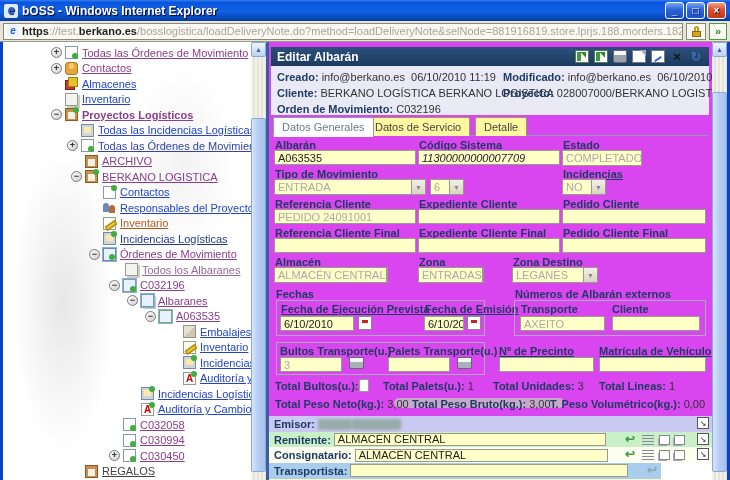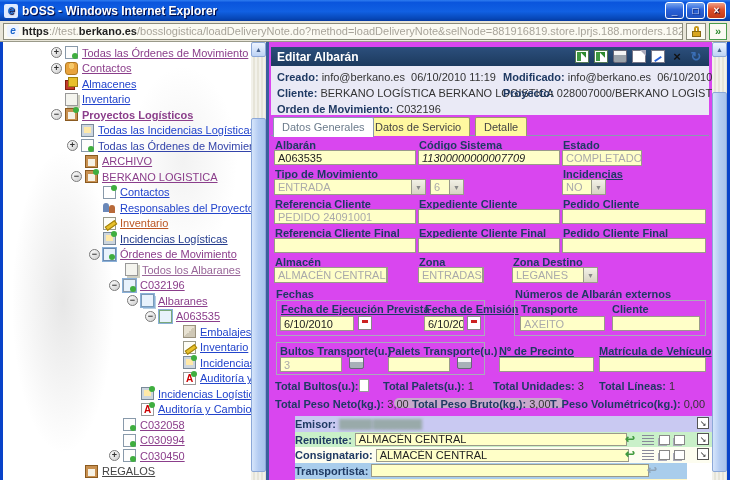--- a/index.html
+++ b/index.html
@@ -122,21 +122,21 @@
   .gbox{position:absolute;border:1px solid #aab;}
   .calbtn{position:absolute;width:14px;height:14px;background:#fff;border:1px solid #888;}
   .calbtn::after{content:"";position:absolute;left:3px;top:3px;width:6px;height:3px;background:#c22;}
   .prbtn{position:absolute;width:15px;height:12px;background:linear-gradient(180deg,#f4f4f4 0 4px,#a8b0b8 4px);
     border:1px solid #667;border-radius:0 0 2px 2px;}
   .tlab{position:absolute;font-weight:bold;color:#1f3a63;white-space:nowrap;}
   .tval{color:#333;font-weight:normal;}
   .mini-box{position:absolute;width:10px;height:13px;background:#fff;border:1px solid #999;}
   .grey-pill{position:absolute;left:125px;top:330px;width:170px;height:10px;border-radius:5px;background:#c2c2c2;opacity:.8;}
   
-  .party{position:relative;height:15.7px;display:flex;align-items:center;gap:3px;margin-left:26px;}
+  .party{position:relative;height:15.7px;display:flex;align-items:center;padding-left:5px;gap:3px;}
   .party b{color:#1f3a63;white-space:nowrap;}
   .pinput{height:13px;background:#ffffc8;border:1px solid #9a9a8a;padding:0 3px;color:#222;
     white-space:nowrap;overflow:hidden;line-height:11px;}
   .p-remitente .pinput{width:272px;}
   .p-consignatario .pinput{width:253px;}
   .p-transportista .pinput{width:278px;}
   .redacted{color:#9aa;filter:blur(1.5px);font-size:9px;letter-spacing:-1px;}
   .pic{position:absolute;top:1px;}
   .ic-undo{color:#3f9a3f;font-weight:bold;font-size:12px;line-height:13px;}
   .only-undo .ic-undo{color:#8fa4b8;}

